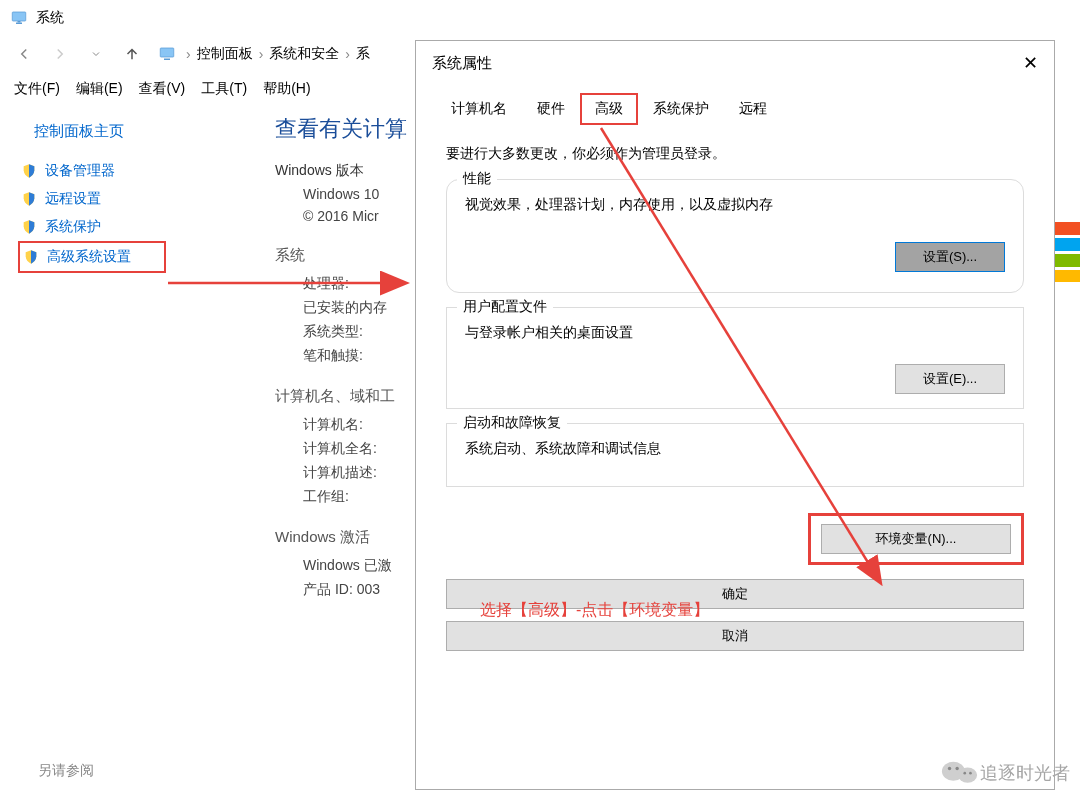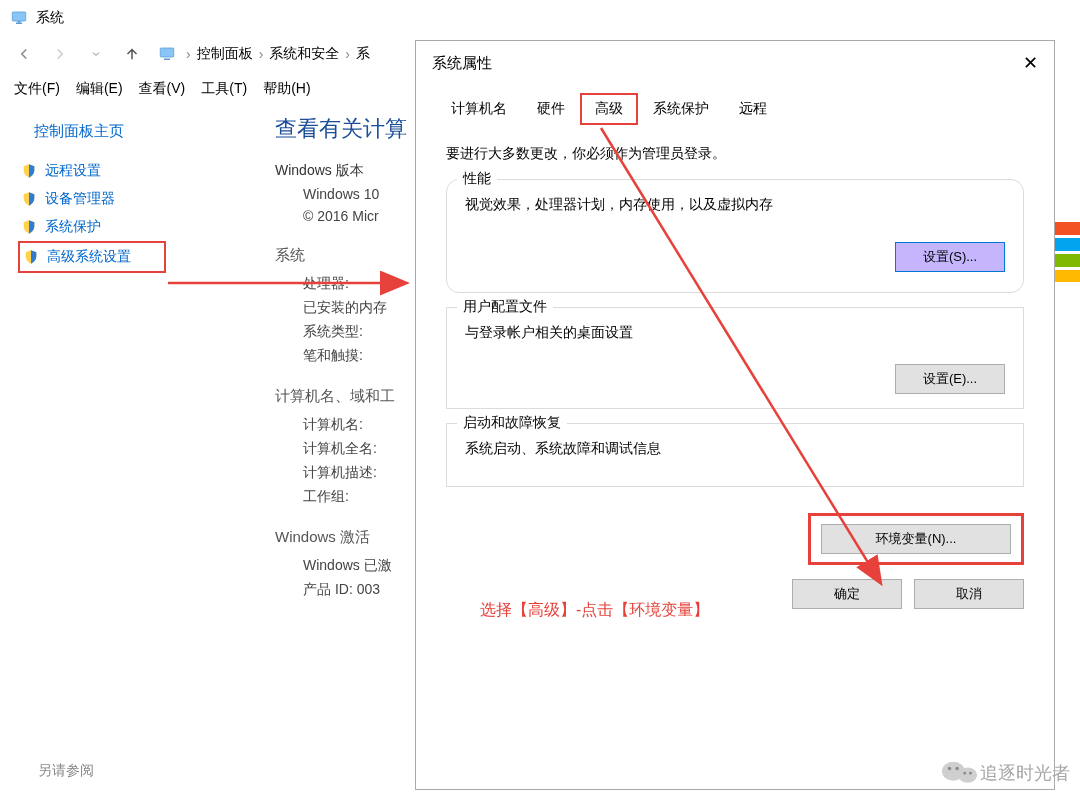--- a/index.html
+++ b/index.html
@@ -44,25 +44,25 @@
 .tab { padding: 6px 14px; border: 1px solid transparent; border-bottom: none; cursor: pointer; }
 .tab.active { border: 1px solid #ccc; border-bottom: 1px solid #fff; }
 .tab.sel { outline: 2px solid #e6413b; outline-offset: -2px; }
 .dbody { padding: 14px 30px 8px 30px; font-size: 14px; }
 .dbody .intro { margin: 6px 0 16px 0; }
 .group { border: 1px solid #dcdcdc; padding: 16px 18px 14px 18px; margin-bottom: 14px; position: relative; }
 .group .glabel { position: absolute; top: -10px; left: 10px; background: #fff; padding: 0 6px; font-size: 14px; }
 .group .gtext { margin-bottom: 14px; }
 .group .btnrow { display: flex; justify-content: flex-end; }
 .btn { min-width: 110px; height: 30px; background: #e1e1e1; border: 1px solid #adadad; font-size: 13px; cursor: pointer; display: flex; align-items: center; justify-content: center; padding: 0 16px; }
-.btn.highlight { border: 1px solid #0078d7; background: #c4b5fd; margin-left: 48px; }
+.btn.highlight { border: 1px solid #0078d7; background: #a3a3a3; margin-left: 48px; }
 .envrow { display: flex; justify-content: flex-end; padding: 4px 30px 14px 30px; }
 .env { border: 3px solid #e6413b; padding: 8px 10px; }
 .env .btn { min-width: 190px; }
-.dfoot { display: flex; justify-content: flex-end; gap: 12px; padding: 0 30px 12px 30px; }
+.dfoot { display: flex; justify-content: flex-end; gap: 12px; padding: 0 30px 12px 30px; flex-direction: column; }
 .annot { position: absolute; color: #e6413b; font-size: 16px; left: 480px; top: 600px; z-index: 20; }
 
 
 .overlay { position: absolute; left: 0; top: 0; width: 1080px; height: 792px; pointer-events: none; z-index: 15; }
 
 
 .winstrip { position: absolute; right: 0; top: 222px; width: 25px; height: 60px; z-index: 1; }
 
 
 .seealso { position:absolute; left:38px; bottom:12px; font-size:14px; color:#888; }
@@ -131,28 +131,28 @@
 </div>
 
 <div class="main">
   <div class="sidebar">
     <div class="home">控制面板主页</div>
     <div class="item">
       <svg class="shield" viewBox="0 0 24 24">
           <path d="M12 2l8 3v6c0 5-3.5 9-8 11-4.5-2-8-6-8-11V5l8-3z" fill="#ffd24a"></path>
           <path d="M12 2v20c4.5-2 8-6 8-11V5l-8-3z" fill="#2e7cd6"></path>
         </svg>
+      <span>设备管理器</span>
+    </div>
+    <div class="item">
+      <svg class="shield" viewBox="0 0 24 24">
+          <path d="M12 2l8 3v6c0 5-3.5 9-8 11-4.5-2-8-6-8-11V5l8-3z" fill="#ffd24a"></path>
+          <path d="M12 2v20c4.5-2 8-6 8-11V5l-8-3z" fill="#2e7cd6"></path>
+        </svg>
       <span>远程设置</span>
-    </div>
-    <div class="item">
-      <svg class="shield" viewBox="0 0 24 24">
-          <path d="M12 2l8 3v6c0 5-3.5 9-8 11-4.5-2-8-6-8-11V5l8-3z" fill="#ffd24a"></path>
-          <path d="M12 2v20c4.5-2 8-6 8-11V5l-8-3z" fill="#2e7cd6"></path>
-        </svg>
-      <span>设备管理器</span>
     </div>
     <div class="item">
       <svg class="shield" viewBox="0 0 24 24">
           <path d="M12 2l8 3v6c0 5-3.5 9-8 11-4.5-2-8-6-8-11V5l8-3z" fill="#ffd24a"></path>
           <path d="M12 2v20c4.5-2 8-6 8-11V5l-8-3z" fill="#2e7cd6"></path>
         </svg>
       <span>系统保护</span>
     </div>
     <div class="item sel">
       <svg class="shield" viewBox="0 0 24 24">

